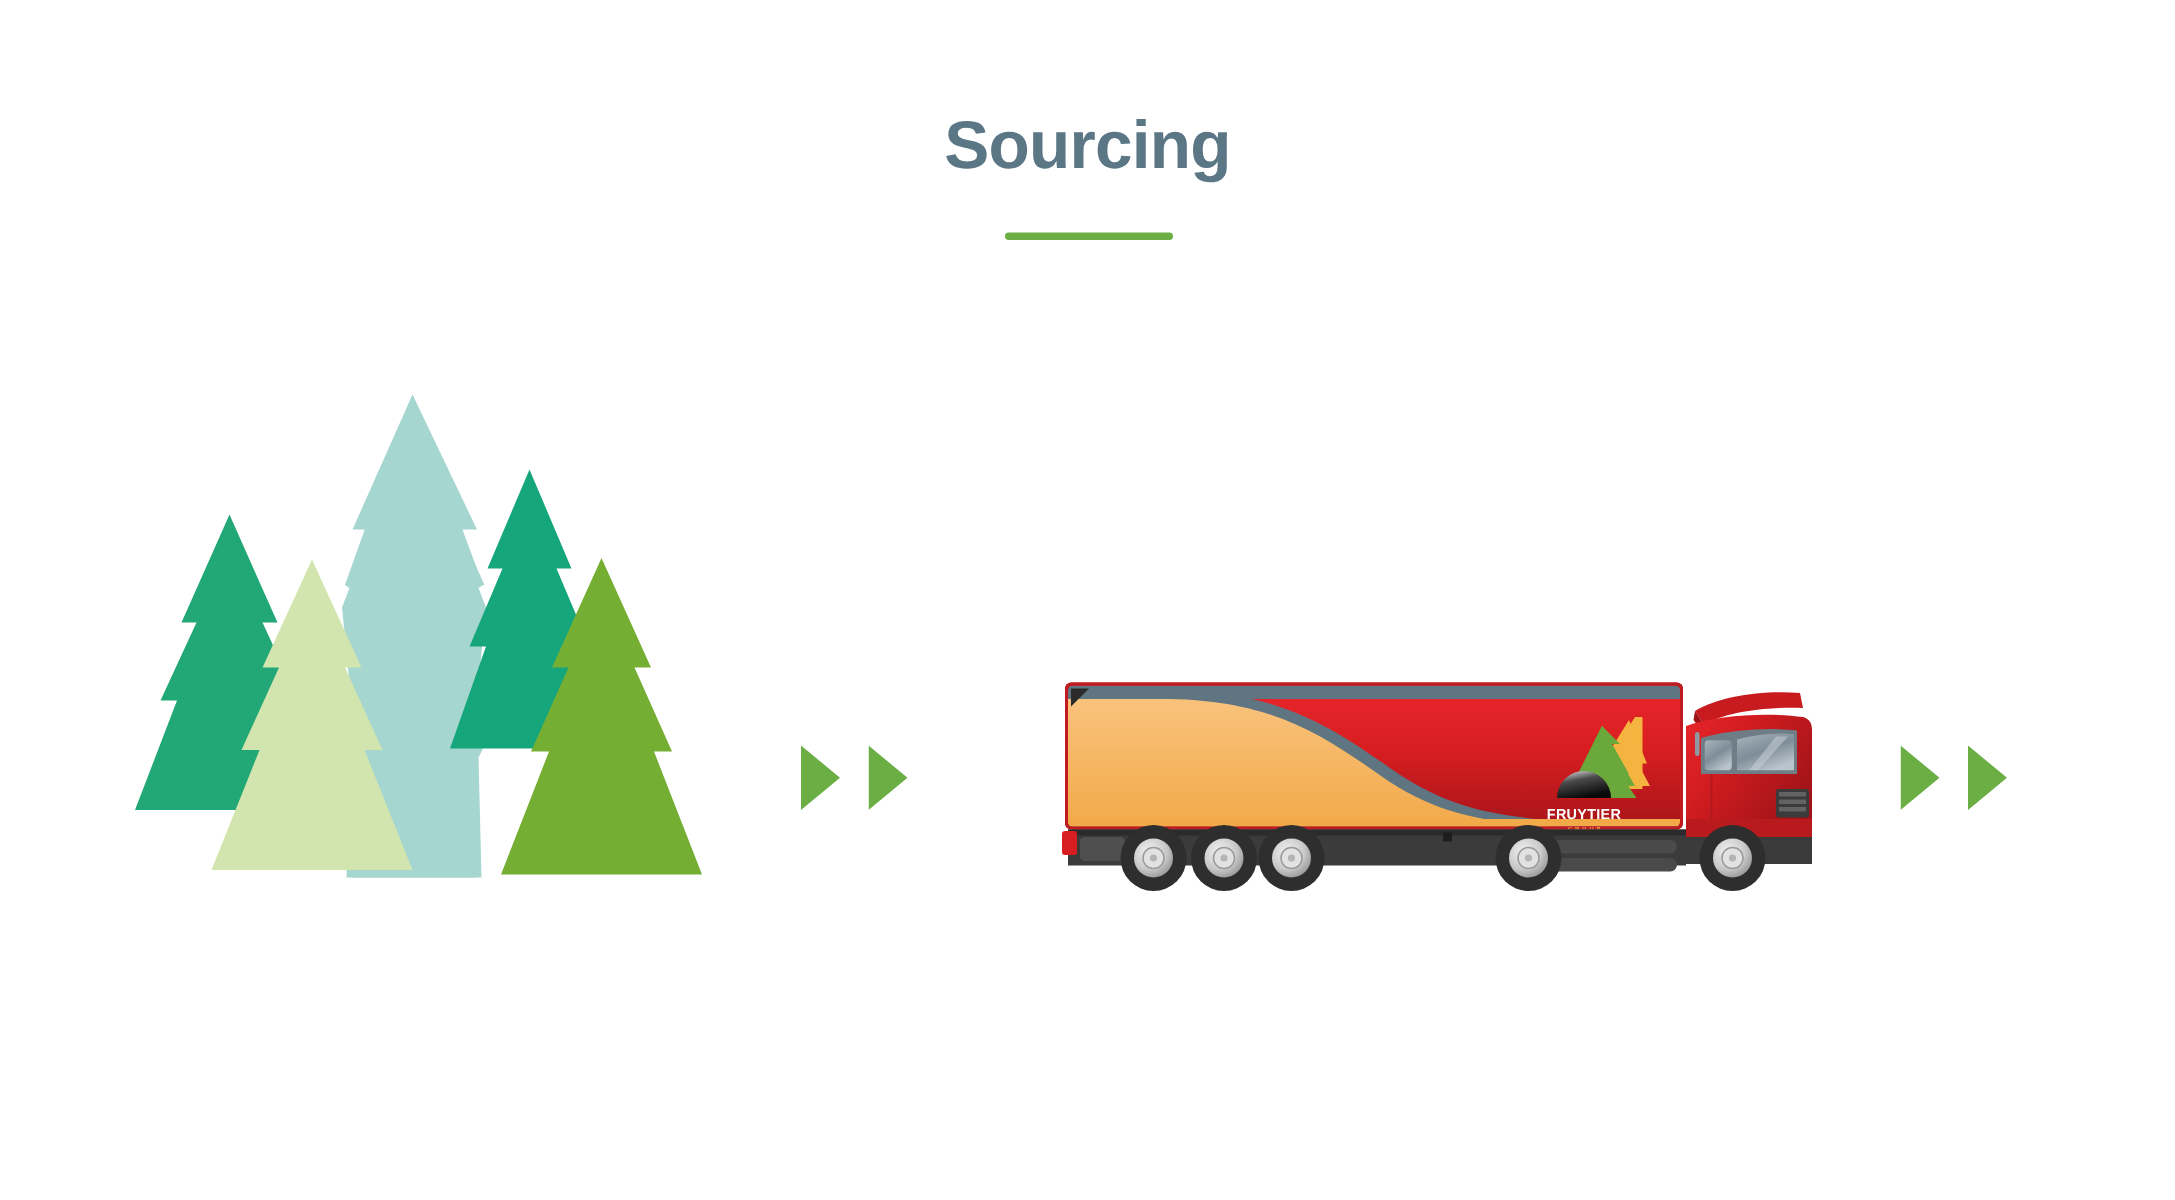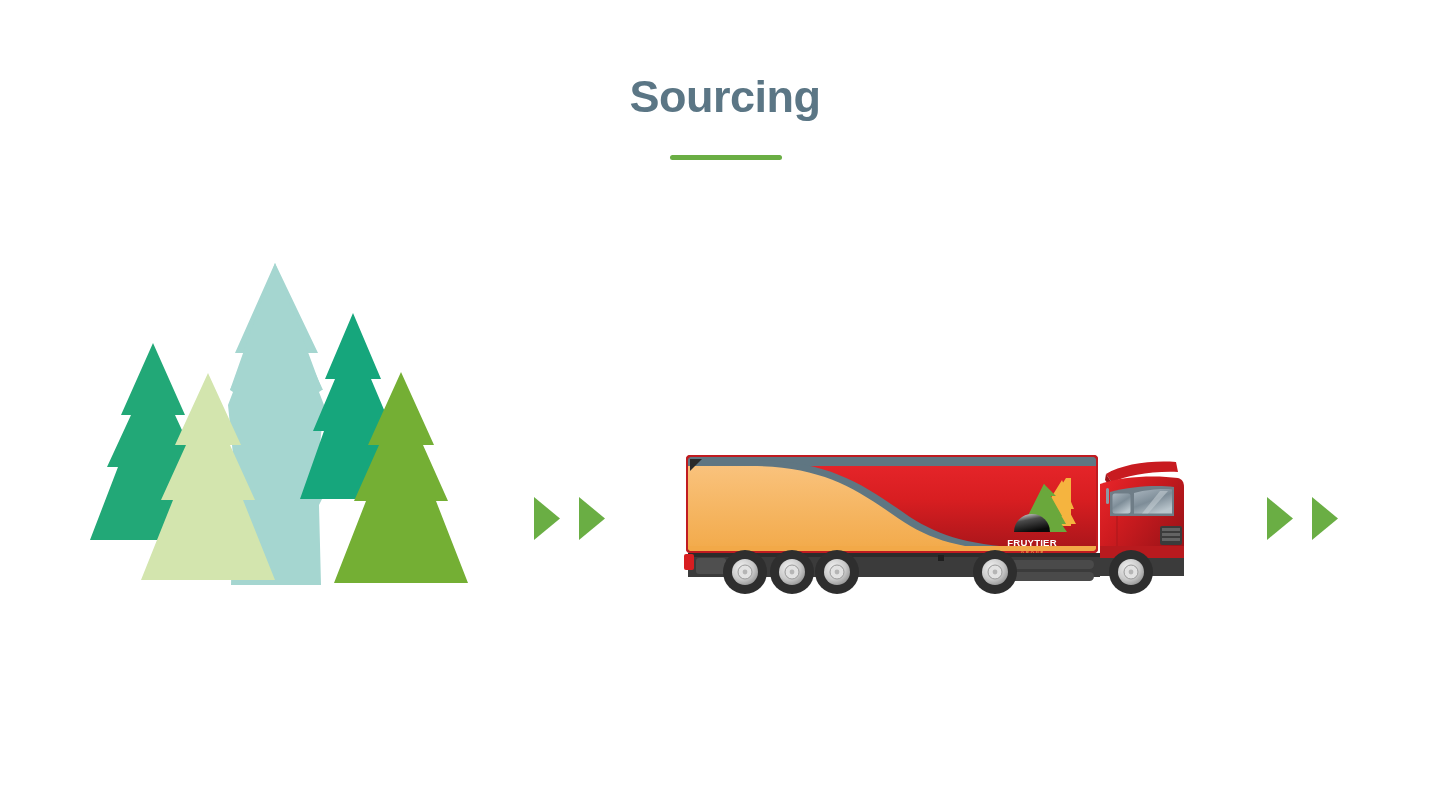--- a/index.html
+++ b/index.html
@@ -68,21 +68,21 @@
     align-items: center;
     gap: 19px;
   }
   #arrows-left  { left: 534px; }
   #arrows-right { left: 1267px; }
   .chev { display: block; }
 
   
   #truck {
     position: absolute;
-    left: 682px;
+    left: 706px;
     top: 450px;
     width: 505px;
     height: 146px;
   }
   #truck svg { display: block; }
 
   .logo-text-main {
     font-family: "Liberation Sans", sans-serif;
     font-weight: bold;
     font-size: 9.6px;

